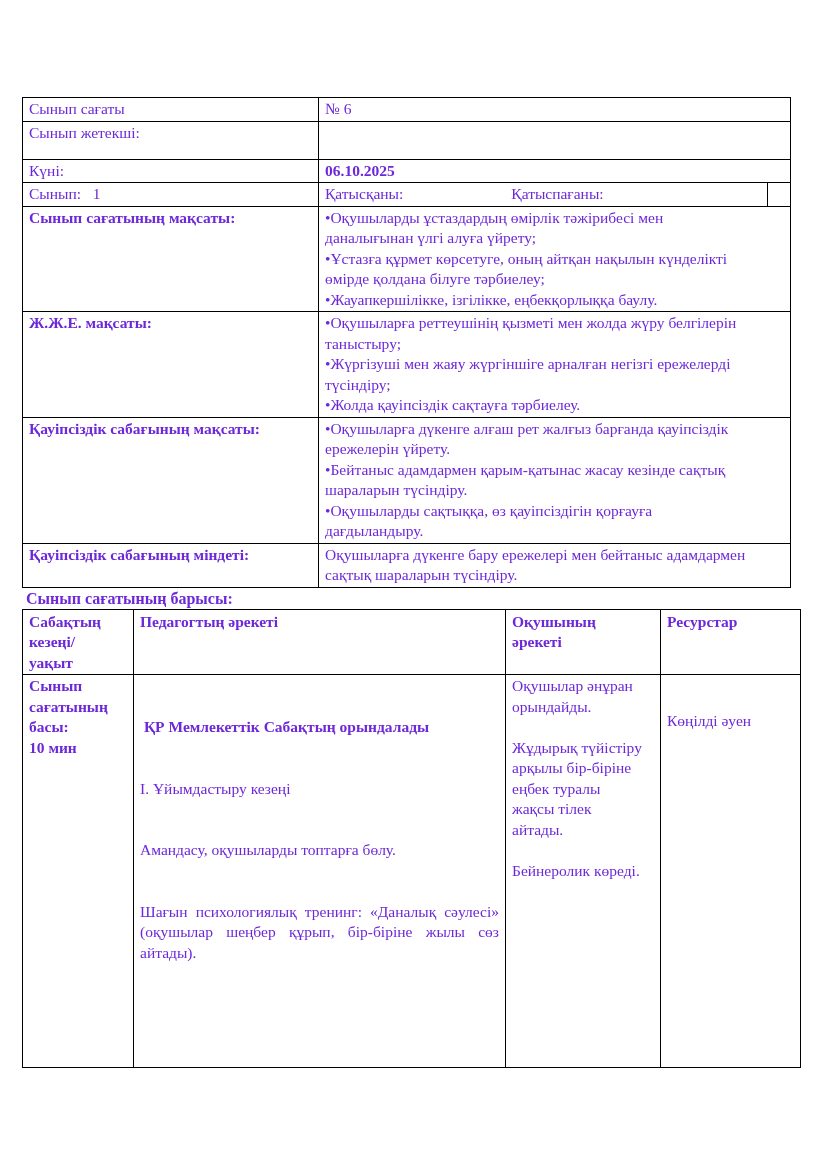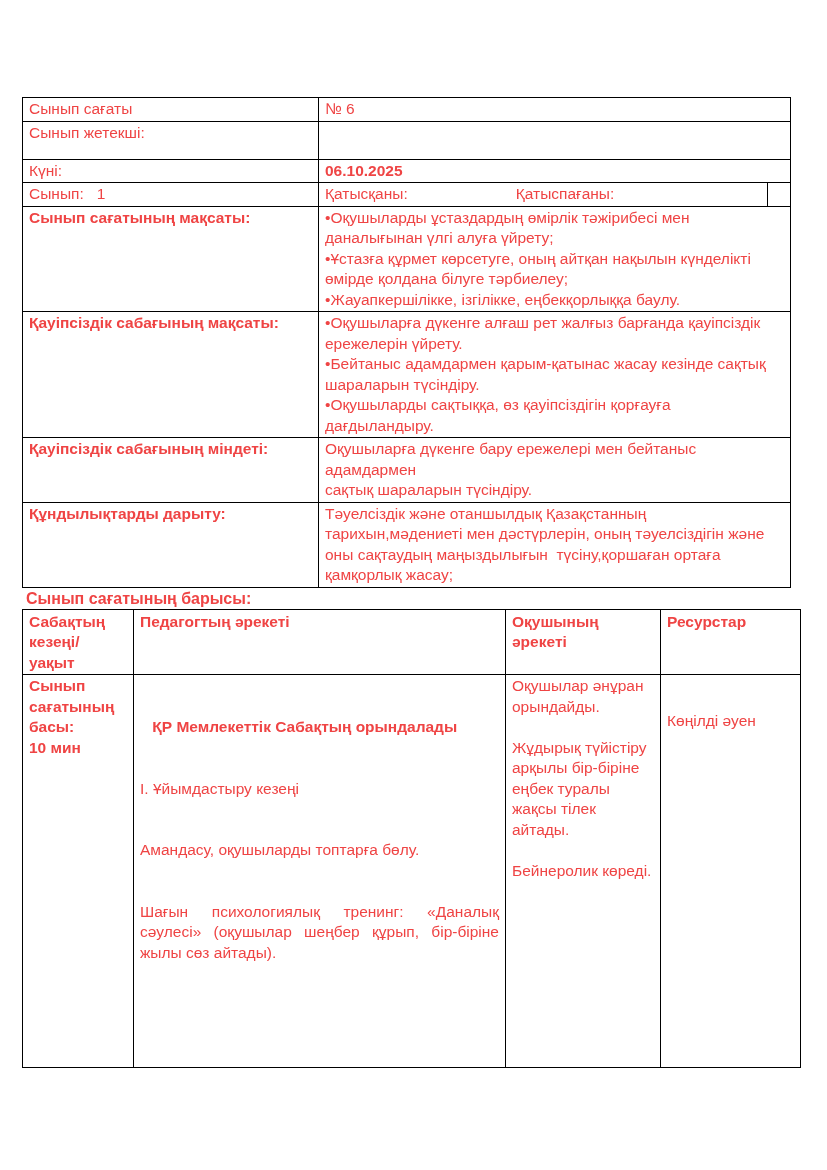--- a/index.html
+++ b/index.html
@@ -1,28 +1,28 @@
 <!DOCTYPE html>
 <html><head>
 <meta charset="utf-8">
 <style>
   html,body{margin:0;padding:0;background:#fff;}
   .page{
-    width:827px;height:1170px;background:#fff;color:#ef4444;
-    font-family:Liberation Sans, sans-serif;font-size:15.5px;line-height:20.5px;
+    width:827px;height:1170px;background:#fff;color:#6d28d9;
+    font-family:Liberation Serif, serif;font-size:15.5px;line-height:20.5px;
     box-sizing:border-box;padding-top:97px;overflow:hidden;position:relative;
   }
   table{border-collapse:collapse;table-layout:fixed;margin-left:22px;}
   td{
     border:1.5px solid #000;vertical-align:top;padding:1px 6px;
     white-space:pre-wrap;word-wrap:break-word;
   }
   .info-table{width:768px;}
   .lesson-table{width:778px;}
-  .bold{font-weight:bold;margin-left:8px;}
+  .bold{font-weight:bold;}
   .lbl{padding-right:4px;}
   .teacher-cell{text-align:left;}
   .teacher-cell div{white-space:pre-wrap;}
   .just{text-align:justify;}
   .section-heading{
     font-weight:bold;font-size:16px;line-height:19px;
     margin:1px 0 1px 26px;
   }
   .hdr td{font-weight:bold;padding-top:2px;}
   .hdr .center{}
@@ -64,39 +64,40 @@
       </tr>
       <tr>
         <td class="lbl bold">Сынып сағатының мақсаты:</td>
         <td colspan="2">•Оқушыларды ұстаздардың өмірлік тәжірибесі мен
 даналығынан үлгі алуға үйрету;
 •Ұстазға құрмет көрсетуге, оның айтқан нақылын күнделікті
 өмірде қолдана білуге тәрбиелеу;
 •Жауапкершілікке, ізгілікке, еңбекқорлыққа баулу.</td>
       </tr>
       <tr>
+        <td class="lbl bold">Ж.Ж.Е. мақсаты:</td>
+        <td colspan="2">•Оқушыларға реттеушінің қызметі мен жолда жүру белгілерін
+таныстыру;
+•Жүргізуші мен жаяу жүргіншіге арналған негізгі ережелерді
+түсіндіру;
+•Жолда қауіпсіздік сақтауға тәрбиелеу.</td>
+      </tr>
+      <tr>
         <td class="lbl bold">Қауіпсіздік сабағының мақсаты:</td>
         <td colspan="2">•Оқушыларға дүкенге алғаш рет жалғыз барғанда қауіпсіздік
 ережелерін үйрету.
 •Бейтаныс адамдармен қарым-қатынас жасау кезінде сақтық
 шараларын түсіндіру.
 •Оқушыларды сақтыққа, өз қауіпсіздігін қорғауға
 дағдыландыру.</td>
       </tr>
       <tr>
         <td class="lbl bold">Қауіпсіздік сабағының міндеті:</td>
         <td colspan="2">Оқушыларға дүкенге бару ережелері мен бейтаныс адамдармен
 сақтық шараларын түсіндіру.</td>
-      </tr>
-      <tr>
-        <td class="lbl bold">Құндылықтарды дарыту:</td>
-        <td colspan="2">Тәуелсіздік және отаншылдық Қазақстанның
-тарихын,мәдениеті мен дәстүрлерін, оның тәуелсіздігін және
-оны сақтаудың маңыздылығын  түсіну,қоршаған ортаға
-қамқорлық жасау;</td>
       </tr>
     </tbody>
   </table>
 
   <div class="section-heading">Сынып сағатының барысы:</div>
 
   <table class="lesson-table">
     <colgroup>
         <col style="width:111px">
         <col style="width:372px">

